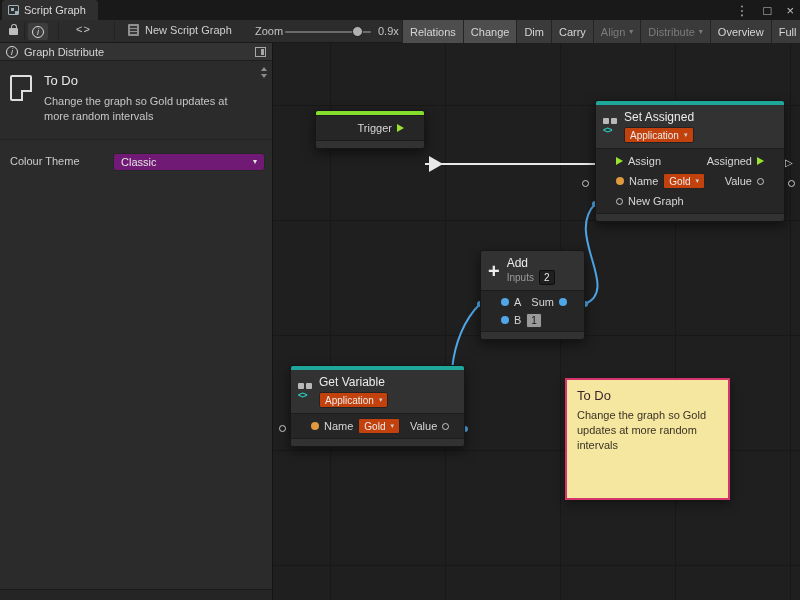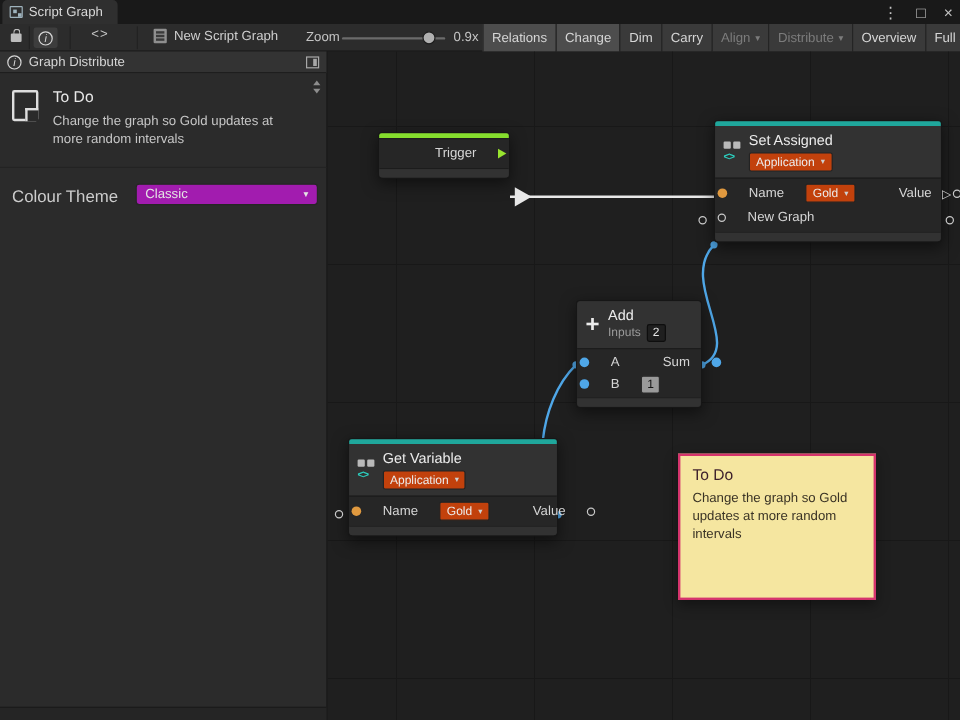--- a/index.html
+++ b/index.html
@@ -57,22 +57,22 @@
   .mini-scroll { position:absolute; right:5px; top:24px; display:flex; flex-direction:column; gap:3px; align-items:center; }
   .tri-up { width:0; height:0; border-left:3px solid transparent; border-right:3px solid transparent; border-bottom:4px solid #8d8d8d; }
   .tri-down { width:0; height:0; border-left:3px solid transparent; border-right:3px solid transparent; border-top:4px solid #8d8d8d; }
   .todo-block { display:flex; gap:12px; padding:12px 12px 14px 10px; border-bottom:1px solid #232323; }
   .note-icon { width:22px; height:26px; border:2px solid #dedede; border-radius:2px; position:relative; flex:none; margin-top:2px; }
   .note-icon::after { content:''; position:absolute; right:-2px; bottom:-2px; width:9px; height:9px; background:#2b2b2b;
                       border-left:2px solid #dedede; border-top:2px solid #dedede; }
   .todo-title { font-size:13px; color:#e8e8e8; margin-bottom:6px; }
   .todo-text { font-size:11px; line-height:1.4; color:#c6c6c6; max-width:205px; }
   .theme-row { position:relative; margin-top:12px; height:20px; }
-  .theme-label { position:absolute; left:10px; top:3px; font-size:14px; color:#cccccc; }
-  .dropdown { background:#a21caf; border:1px solid #262626; border-radius:3px; height:18px; display:flex;
+  .theme-label { position:absolute; left:10px; top:3px; font-size:11px; color:#cccccc; }
+  .dropdown { background:#701a75; border:1px solid #262626; border-radius:3px; height:18px; display:flex;
               align-items:center; justify-content:space-between; padding:0 7px; font-size:11px; color:#e4e4e4; }
   .theme-dd { position:absolute; left:113px; top:1px; width:152px; }
   .insp-footer { position:absolute; bottom:0; left:0; right:0; height:11px; background:#252525; border-top:1px solid #1b1b1b; }
 
   
   .graph { position:absolute; top:43px; left:273px; right:0; bottom:0; background-color:#1f1f1f;
            background-image:linear-gradient(#181818 1px, transparent 1px),
                             linear-gradient(90deg,#181818 1px, transparent 1px);
            background-size:115px 115px; background-position:57px 62px; overflow:hidden; }
   .wires { position:absolute; inset:0; pointer-events:none; }
@@ -81,21 +81,21 @@
           box-shadow:0 4px 12px rgba(0,0,0,.5); font-size:11px; }
   .strip { height:4px; border-radius:2px 2px 0 0; }
   .strip.green { background:#85dd2d; }
   .strip.teal { background:#1fa79c; }
   .n-header { background:#323232; padding:5px 7px; display:flex; align-items:center; gap:7px; }
   .n-titles { display:flex; flex-direction:column; }
   .n-title { font-size:12px; color:#ececec; }
   .n-sub { font-size:10px; color:#9a9a9a; }
   .n-body { background:#262626; border-top:1px solid #1c1c1c; padding:2px 0; }
   .n-footer { height:8px; background:#323232; border-top:1px solid #1c1c1c; border-radius:0 0 3px 3px; }
-  .prow { display:flex; align-items:center; gap:18px; height:20px; padding:0 2px; color:#d6d6d6; }
+  .prow { display:flex; align-items:center; gap:5px; height:20px; padding:0 20px; color:#d6d6d6; }
   .prow .grow { flex:1; }
   .prow.right { justify-content:flex-end; }
   .dot { width:8px; height:8px; border-radius:50%; flex:none; }
   .dot.orange { background:#e0993f; }
   .dot.blue { background:#4fa7e8; }
   .dot.hollow { width:7px; height:7px; background:transparent; border:1.5px solid #c9c9c9; }
   .flow-arrow { width:0; height:0; border-top:4px solid transparent; border-bottom:4px solid transparent;
                 border-left:7px solid #98e42f; flex:none; }
   .nsel { background:#c2410c; border:1px solid #232323; border-radius:2px; height:16px; display:inline-flex;
           align-items:center; gap:5px; padding:0 5px; font-size:10px; color:#ececec; }
@@ -250,20 +250,27 @@
         <div class="n-titles">
           <span class="n-title" style="margin-bottom:3px">Set Assigned</span>
           <span class="nsel">
             <span>Application</span>
             <span class="caret">▾</span>
           </span>
         </div>
       </div>
       <div class="n-body">
         <div class="prow">
+          <span class="flow-arrow"></span>
+          <span>Assign</span>
+          <span class="grow"></span>
+          <span>Assigned</span>
+          <span class="flow-arrow"></span>
+        </div>
+        <div class="prow">
           <span class="dot orange"></span>
           <span>Name</span>
           <span class="nsel">
             <span>Gold</span>
             <span class="caret">▾</span>
           </span>
           <span class="grow"></span>
           <span>Value</span>
           <span class="dot hollow"></span>
         </div>

